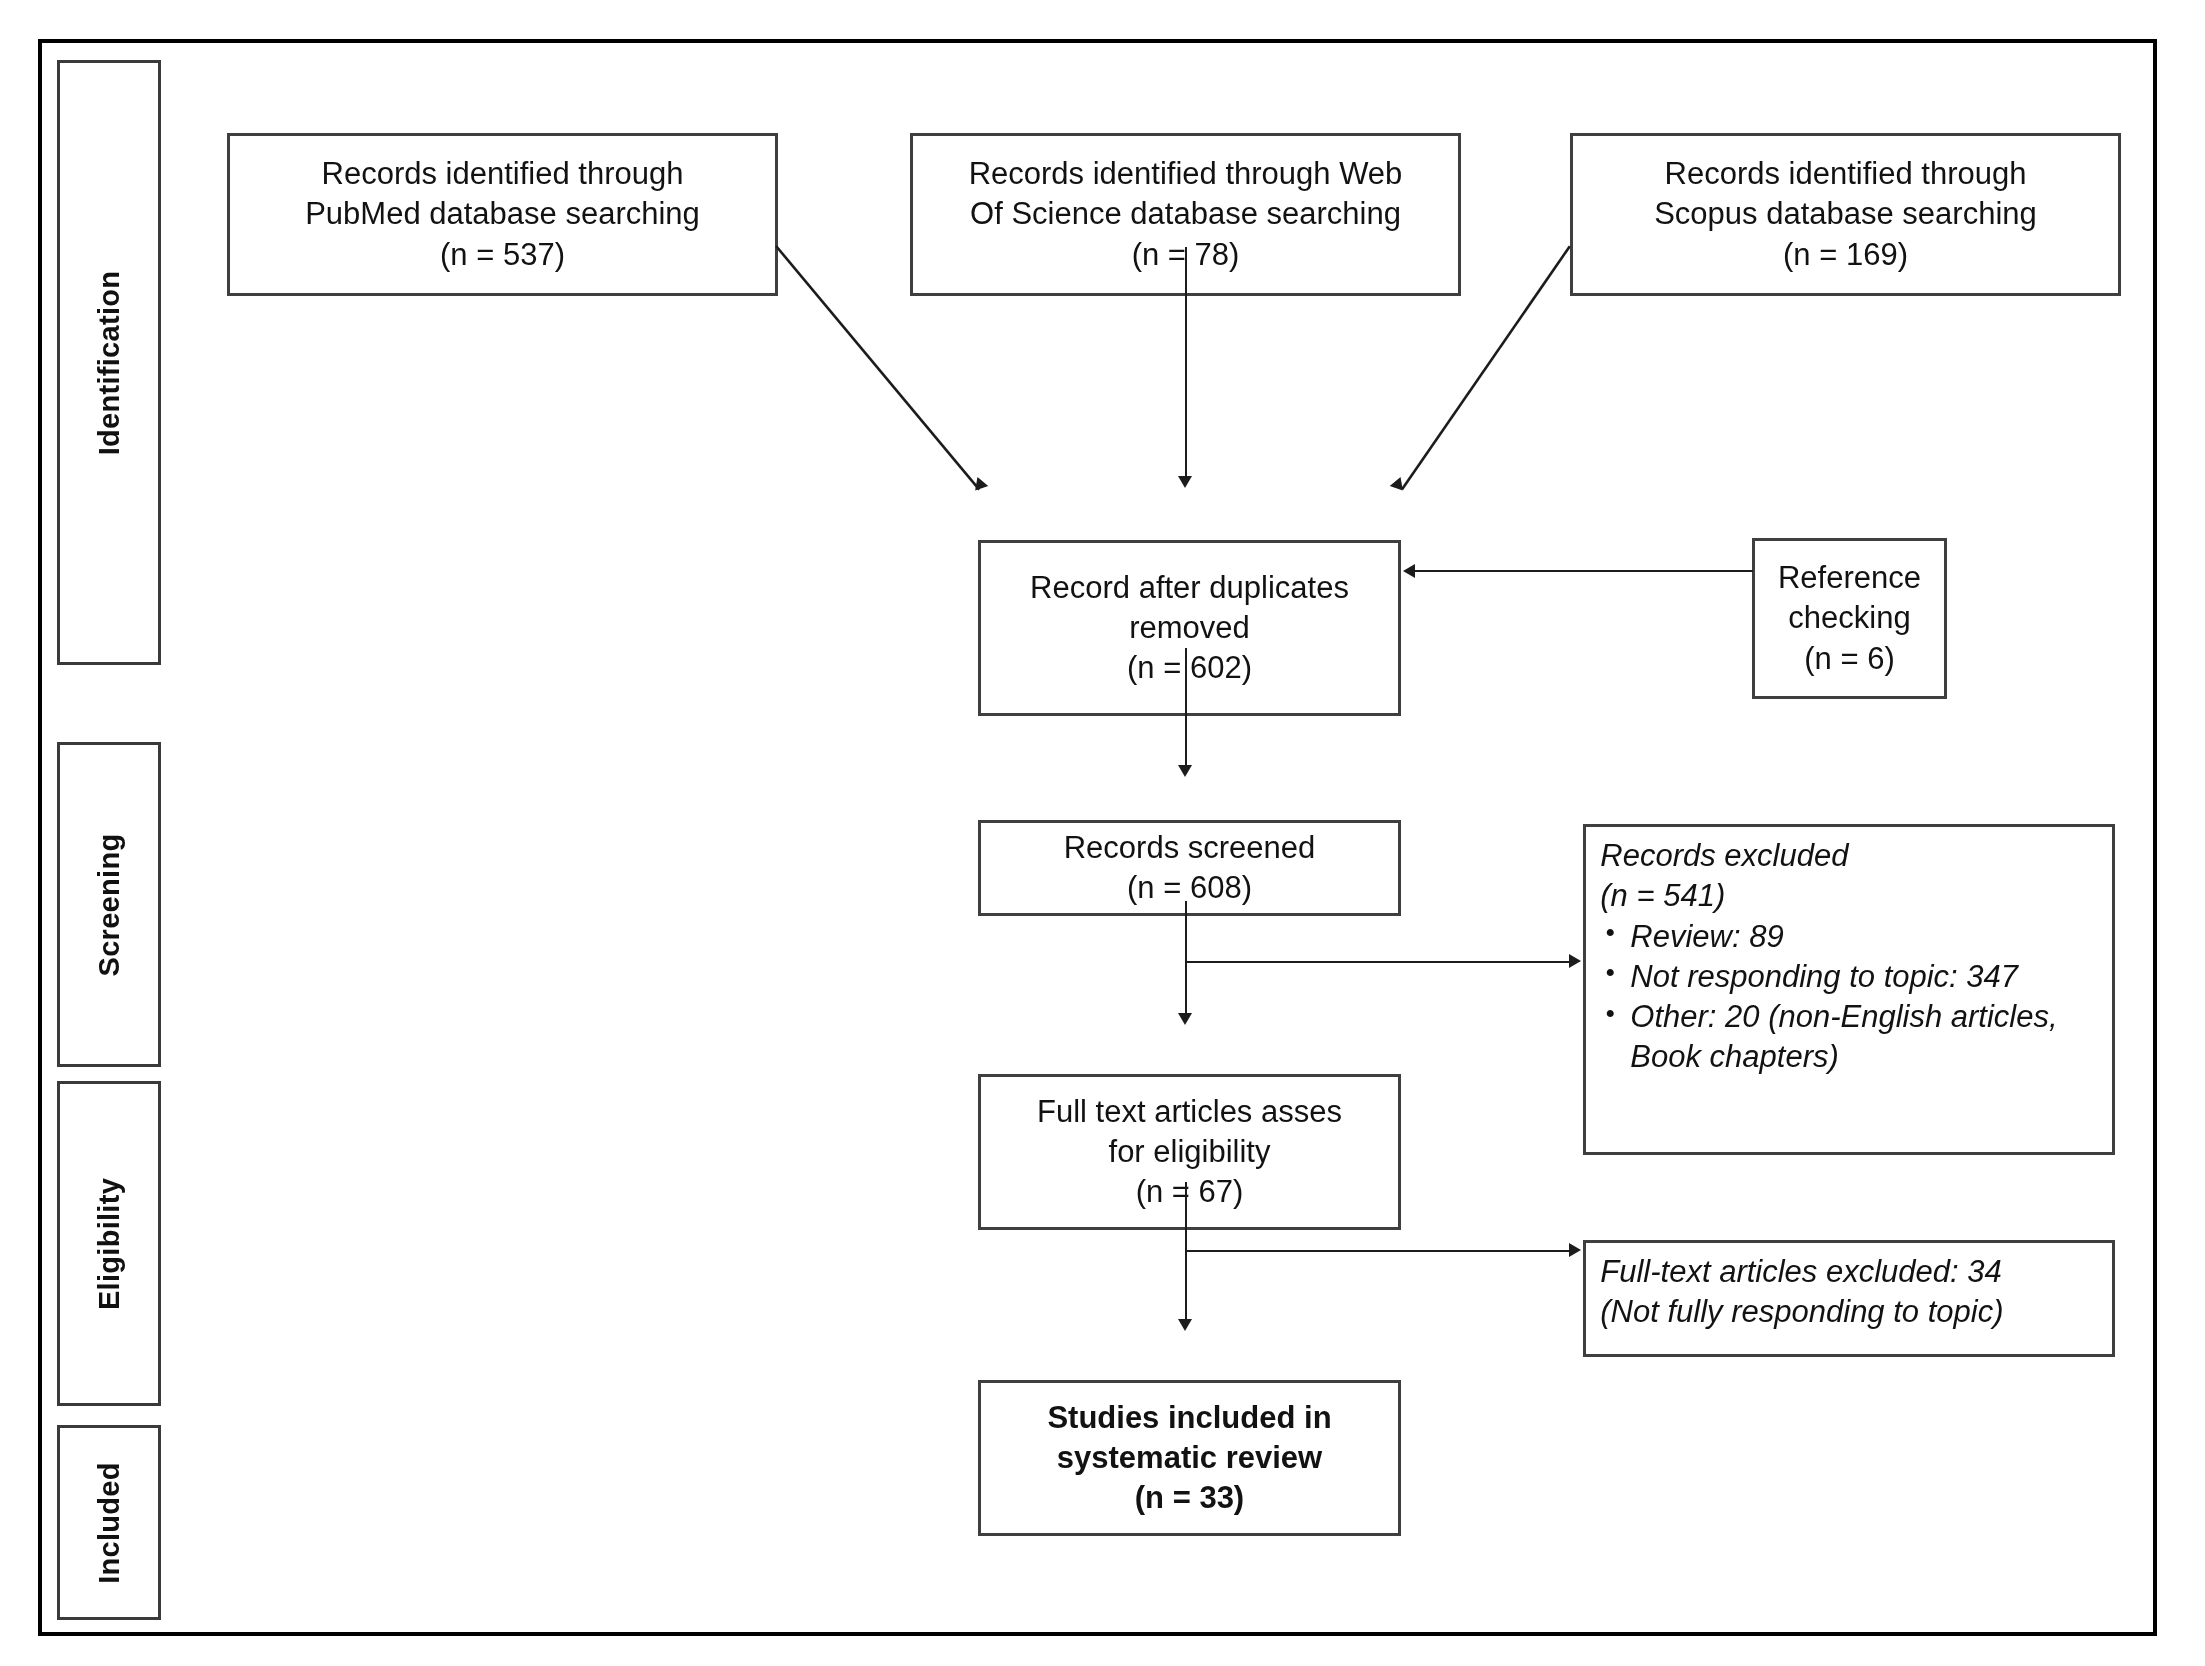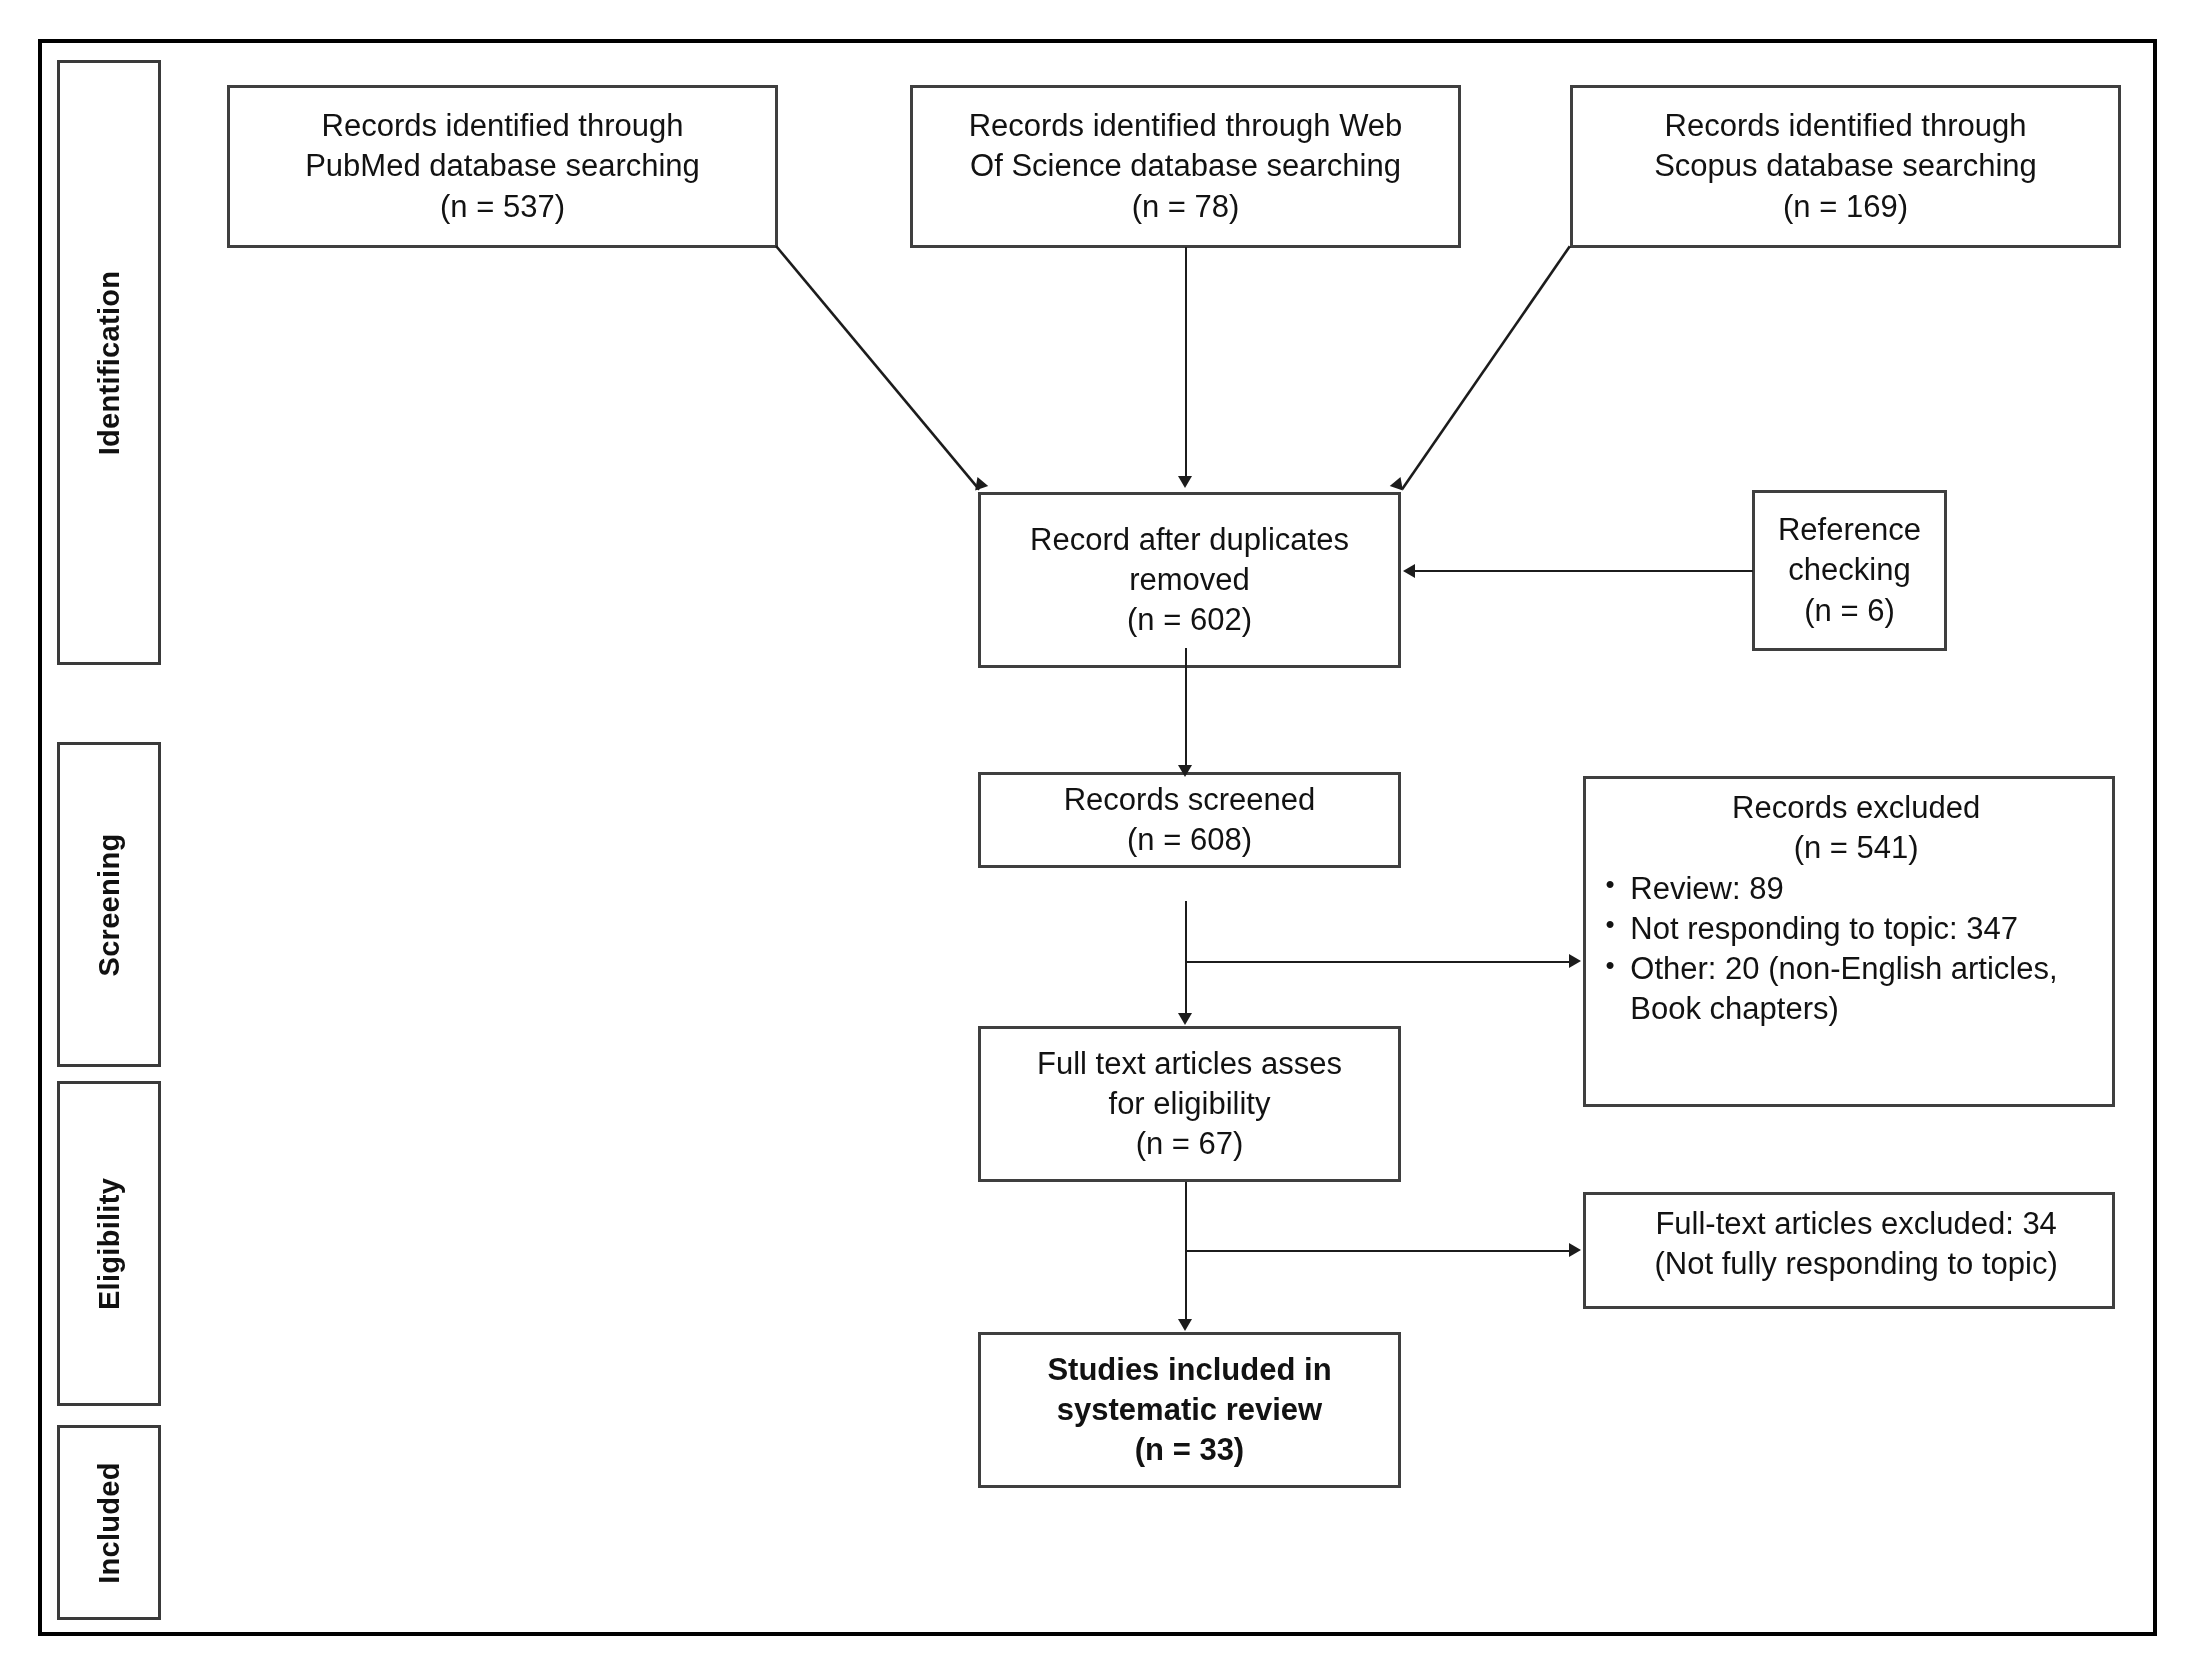--- a/index.html
+++ b/index.html
@@ -54,28 +54,30 @@
     border: 3.3px solid #3f3f3f;
     box-sizing: border-box;
     background: #ffffff;
     display: flex;
     flex-direction: column;
     align-items: center;
     justify-content: center;
     color: #121212;
     font-size: 31px;
     line-height: 1.30;
+    margin-top: 48px;
   }
   .node .line {
     white-space: nowrap;
   }
   .node.left-align {
-    align-items: center;
+    align-items: flex-start;
     justify-content: flex-start;
     padding: 9px 0 0 14.3px;
+    font-style: italic;
   }
   .node.left-align .line {
     white-space: normal;
     text-align: left;
   }
 
   
   ul.bullets {
     list-style: none;
     margin: 0;

